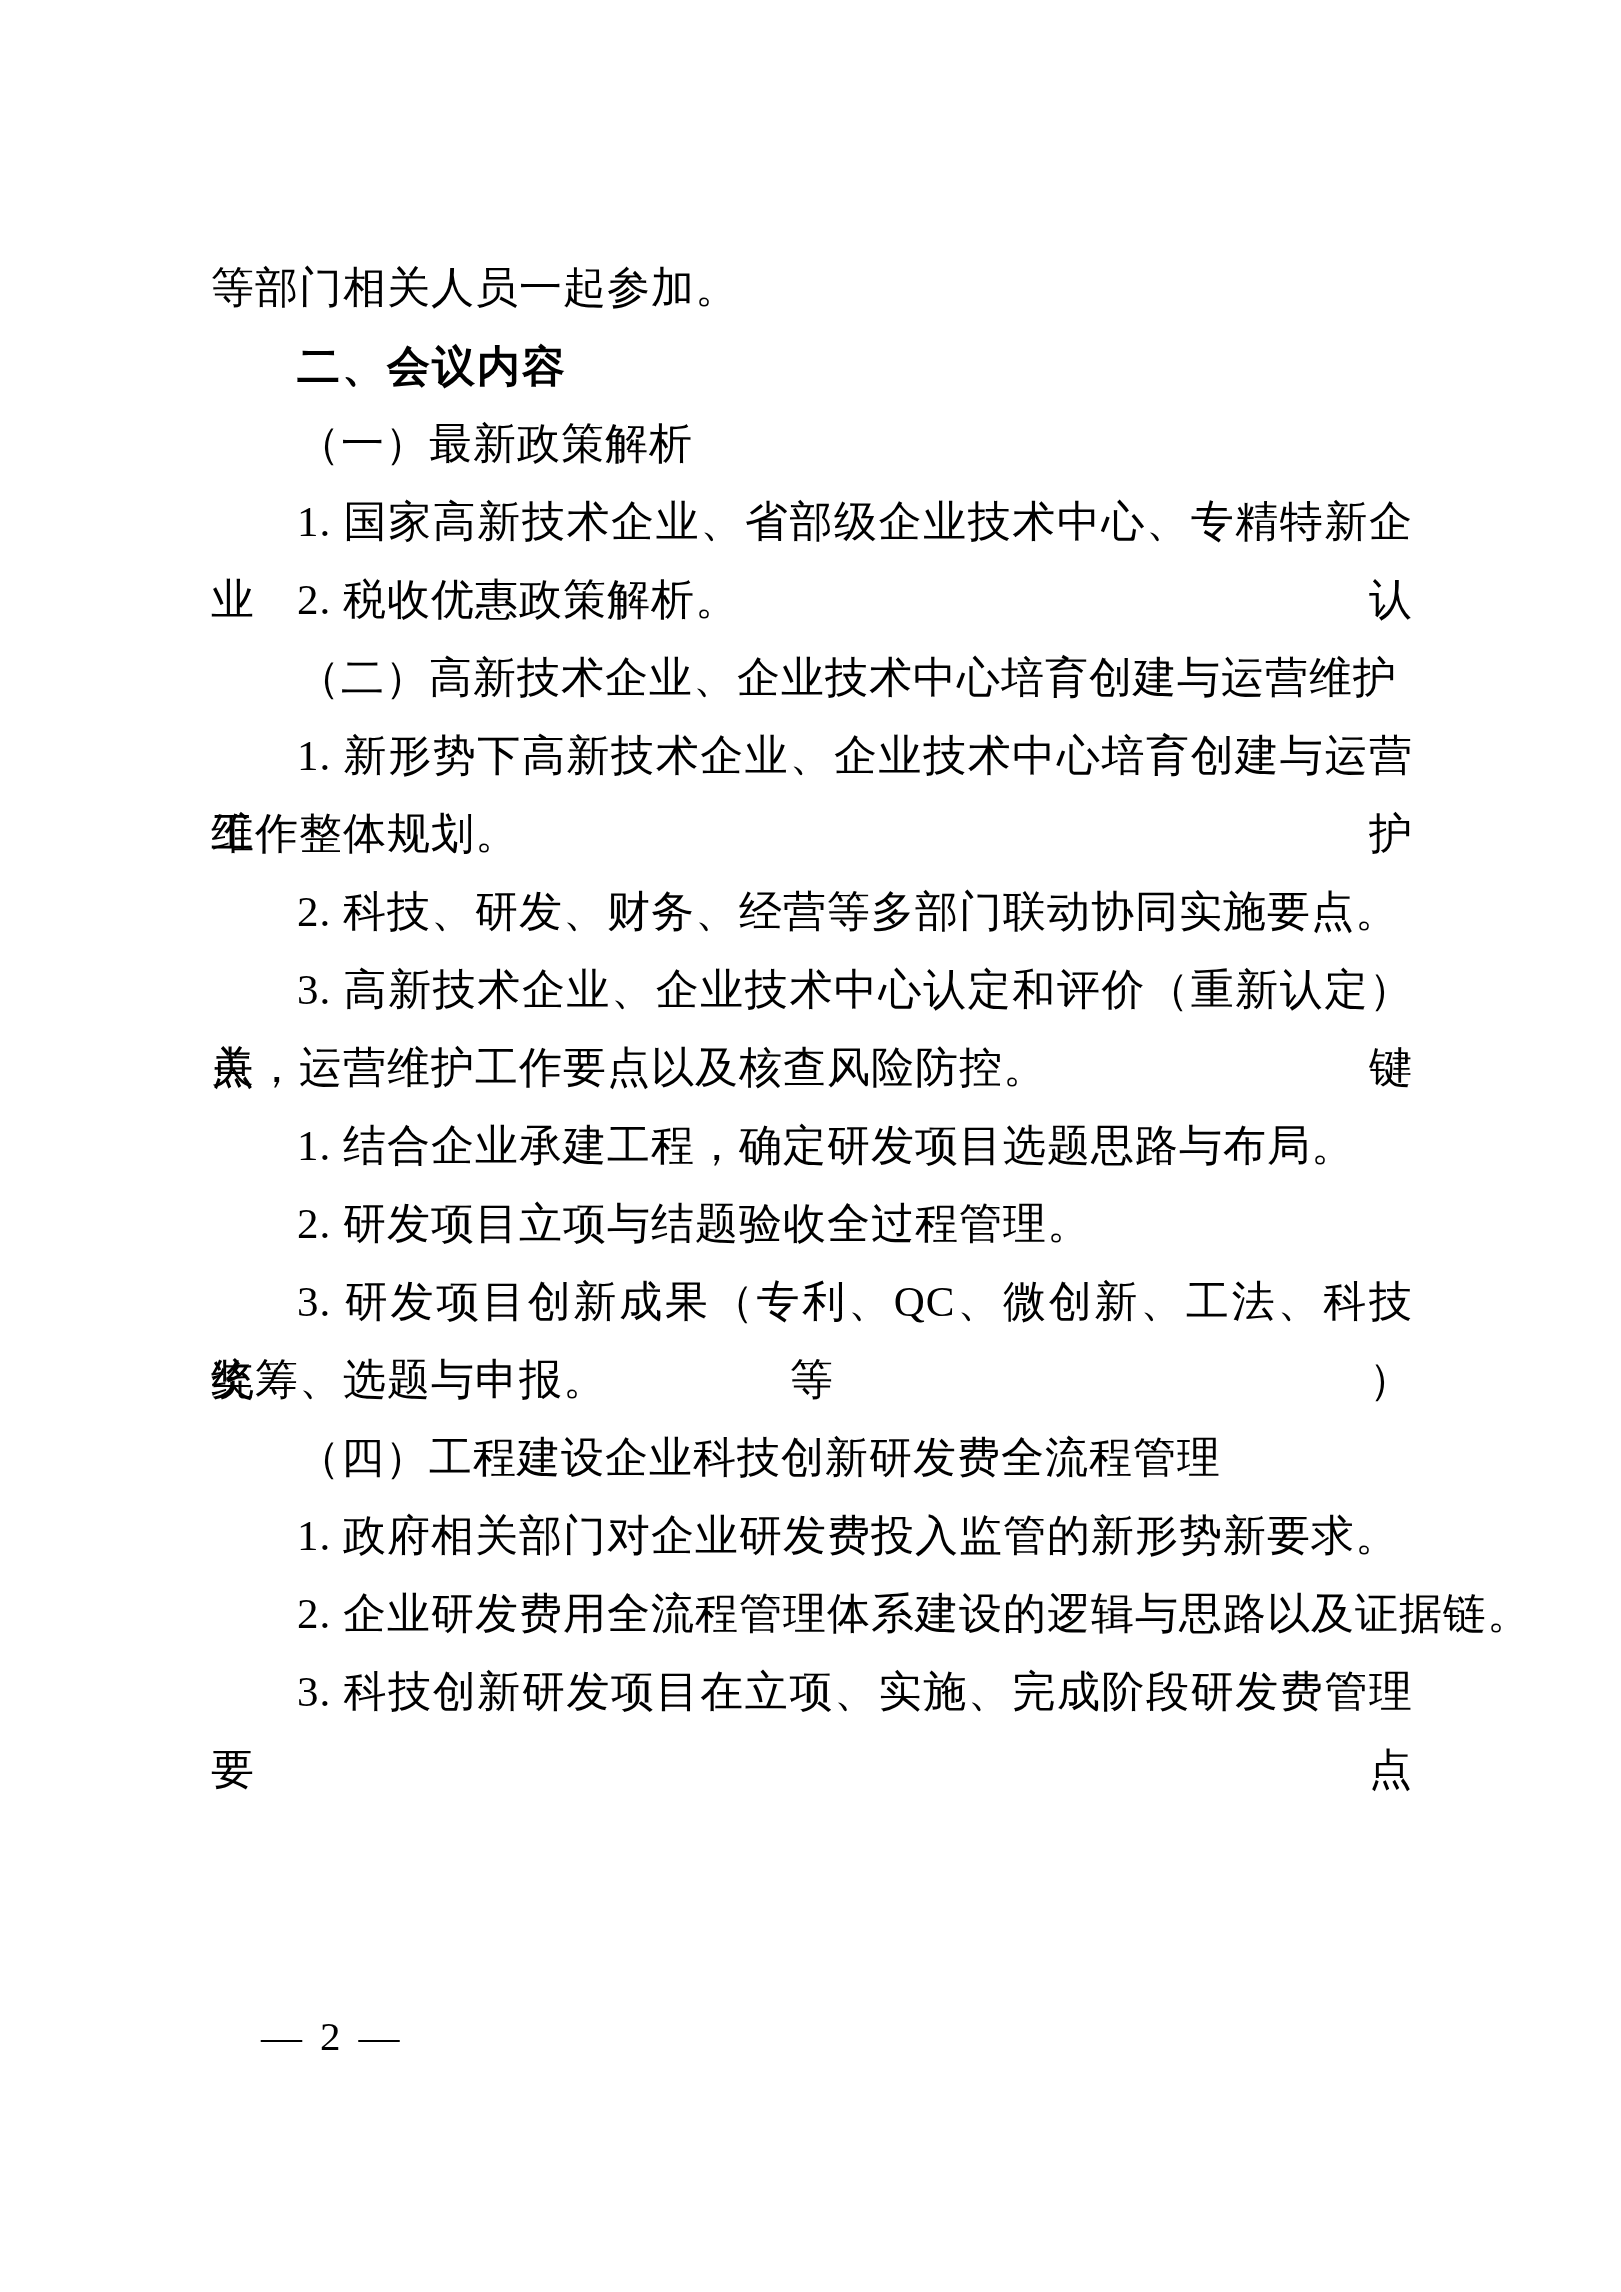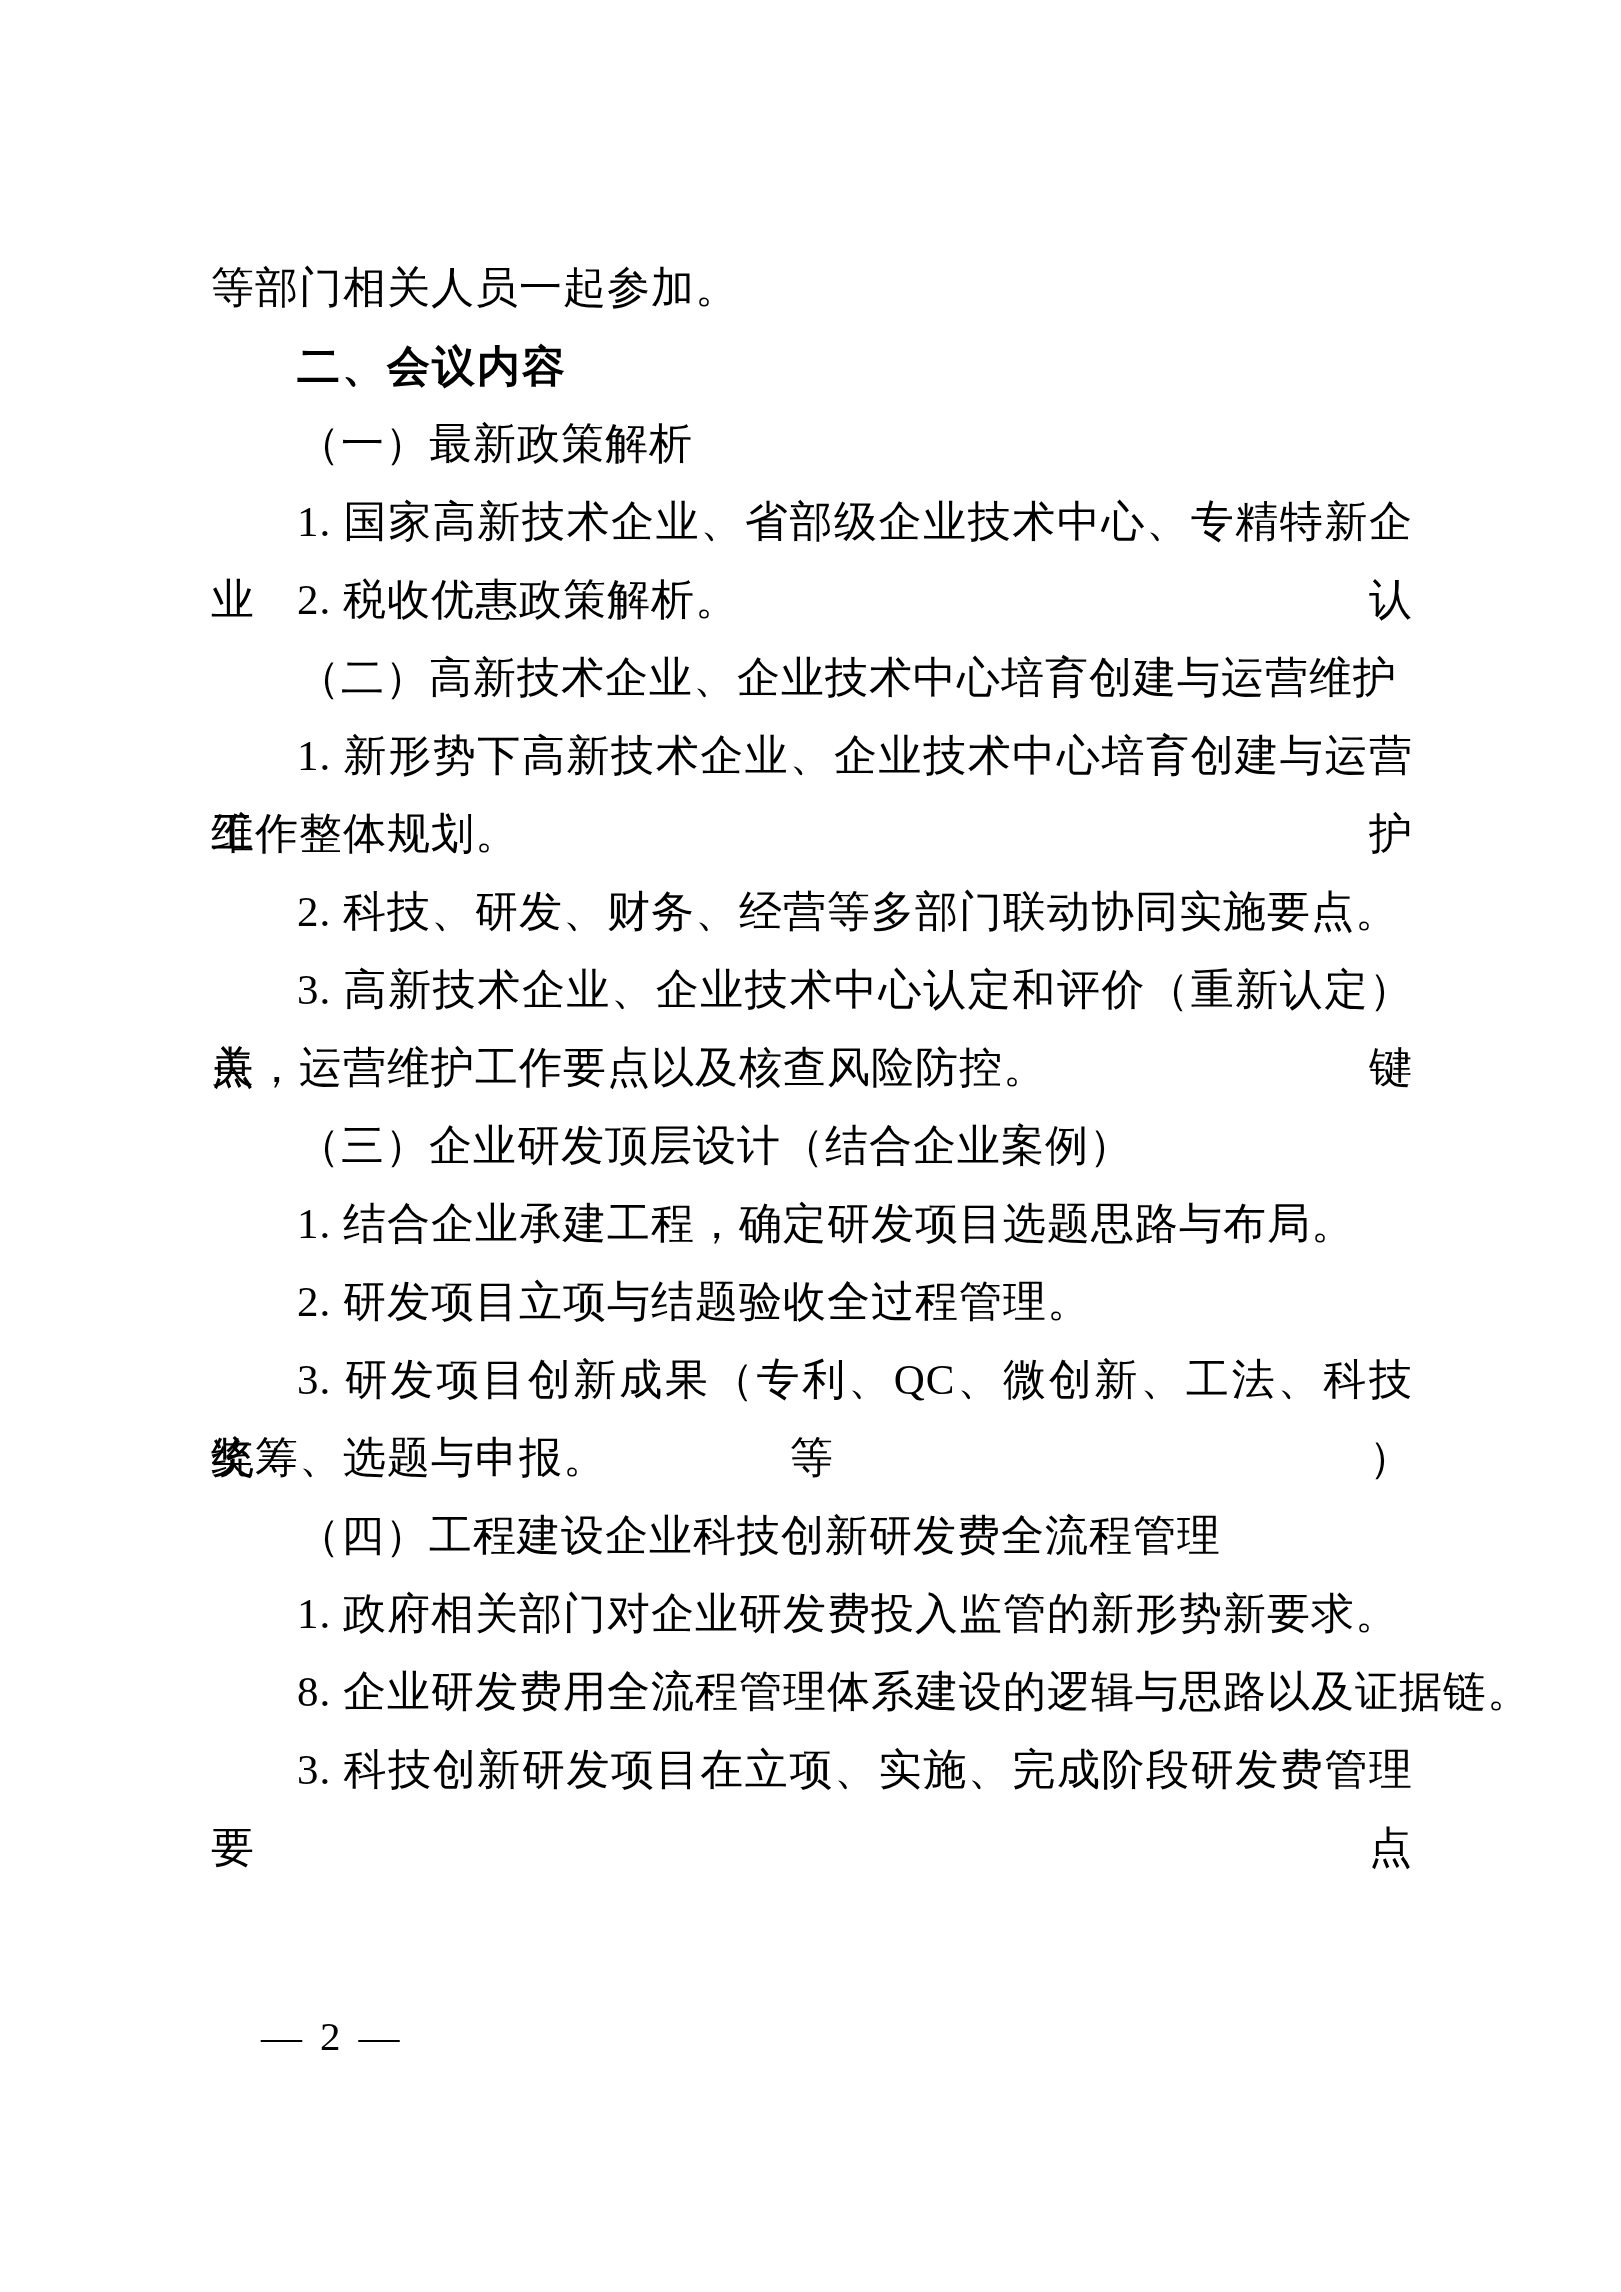--- a/index.html
+++ b/index.html
@@ -68,25 +68,24 @@
     <div class="line indent h1">二、会议内容</div>
     <div class="line indent">（一）最新政策解析</div>
     <div class="line indent justify">1. 国家高新技术企业、省部级企业技术中心、专精特新企业认</div>
     <div class="line indent">2. 税收优惠政策解析。</div>
     <div class="line indent">（二）高新技术企业、企业技术中心培育创建与运营维护</div>
     <div class="line indent justify">1. 新形势下高新技术企业、企业技术中心培育创建与运营维护</div>
     <div class="line">工作整体规划。</div>
     <div class="line indent">2. 科技、研发、财务、经营等多部门联动协同实施要点。</div>
     <div class="line indent justify">3. 高新技术企业、企业技术中心认定和评价（重新认定）关键</div>
     <div class="line">点，运营维护工作要点以及核查风险防控。</div>
-    <div class="line indent">（三）企业研发顶层设计（结合企业案例）</div>
     <div class="line indent">1. 结合企业承建工程，确定研发项目选题思路与布局。</div>
     <div class="line indent">2. 研发项目立项与结题验收全过程管理。</div>
     <div class="line indent justify">3. 研发项目创新成果（专利、QC、微创新、工法、科技奖等）</div>
     <div class="line">统筹、选题与申报。</div>
     <div class="line indent">（四）工程建设企业科技创新研发费全流程管理</div>
     <div class="line indent">1. 政府相关部门对企业研发费投入监管的新形势新要求。</div>
-    <div class="line indent">8. 企业研发费用全流程管理体系建设的逻辑与思路以及证据链。</div>
+    <div class="line indent">2. 企业研发费用全流程管理体系建设的逻辑与思路以及证据链。</div>
     <div class="line indent justify">3. 科技创新研发项目在立项、实施、完成阶段研发费管理要点</div>
   </div>
   <div class="page-number">— 2 —</div>
 </div>
 
 
 </body></html>

